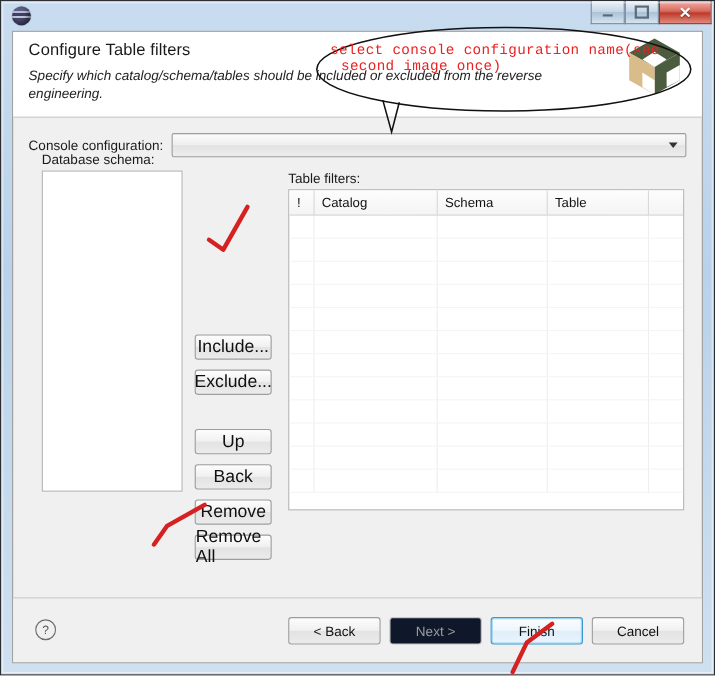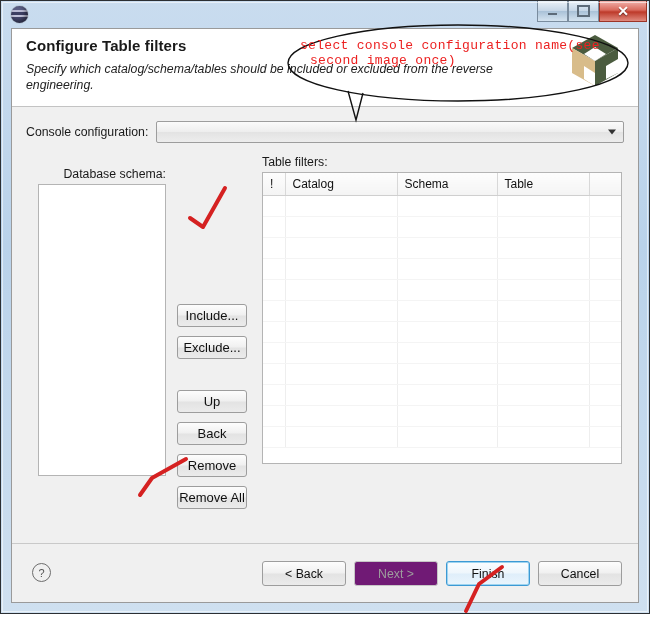--- a/index.html
+++ b/index.html
@@ -77,21 +77,21 @@
   .dlg-header {
     position: relative;
     height: 78px;
     background: #ffffff;
     border-bottom: 1px solid #c3c3c3;
     box-sizing: border-box;
     padding: 8px 14px 0 14px;
     overflow: hidden;
   }
   .dlg-title {
-    font-size: 15px; font-weight: bold; color: #1a1a1a;
+    font-size: 15px; font-weight: normal; color: #1a1a1a;
     letter-spacing: .1px;
   }
   .dlg-desc {
     margin-top: 7px;
     font-size: 12.3px; color: #222; line-height: 16px;
     max-width: 520px;
     font-style: italic;
   }
   .hib-logo {
     position: absolute; right: 12px; top: 4px;
@@ -118,55 +118,55 @@
   }
   .combo .arrow {
     position: absolute; right: 7px; top: 50%; transform: translateY(-50%);
     width: 0; height: 0;
     border-left: 4px solid transparent;
     border-right: 4px solid transparent;
     border-top: 5px solid #333;
   }
 
   .grp-schema {
-    position: absolute; left: 26px; top: 60px;
-    width: 128px; height: 310px; text-align: right;
+    position: absolute; left: 26px; top: 31px;
+    width: 128px; height: 310px;
   }
   .grp-label {
     font-size: 12.3px; color: #1a1a1a; margin-bottom: 3px; display: block;
   }
   .listbox {
     width: 128px; height: 292px;
     background: #ffffff;
     border: 1px solid #b4b4b4;
     box-sizing: border-box;
   }
   .btn-refresh-wrap {
     position: absolute; left: 92px; top: 470px;
   }
 
   .midbtns {
     position: absolute; left: 165px; top: 197px;
     display: flex; flex-direction: column;
   }
   .btn {
     font-family: "Liberation Sans", sans-serif;
-    font-size: 13px; color: #101010;
+    font-size: 16px; color: #101010;
     background: linear-gradient(180deg,#fdfdfd 0%, #f0f0f0 48%, #e3e3e3 52%, #ebebeb 100%);
     border: 1px solid #9d9d9d;
     border-radius: 3px;
     padding: 0; height: 23px;
     min-width: 70px;
     display:flex; align-items:center; justify-content:center;
     box-sizing: border-box;
     cursor: default;
   }
   .midbtns .btn { width: 70px; margin-bottom: 9px; }
   .midbtns .gap { height: 22px; }
-  .btn.disabled { color: #9d9d9d; background: #701a75; border-color: #c6c6c6; }
+  .btn.disabled { color: #9d9d9d; background: #0f172a; border-color: #c6c6c6; }
   .btn.refresh { width: 56px; height: 22px; font-size: 12px; }
 
   .grp-filters {
     position: absolute; left: 250px; top: 48px;
     width: 360px; height: 310px;
   }
   .table-wrap {
     width: 360px; height: 292px;
     border: 1px solid #b4b4b4;
     background: #ffffff;

